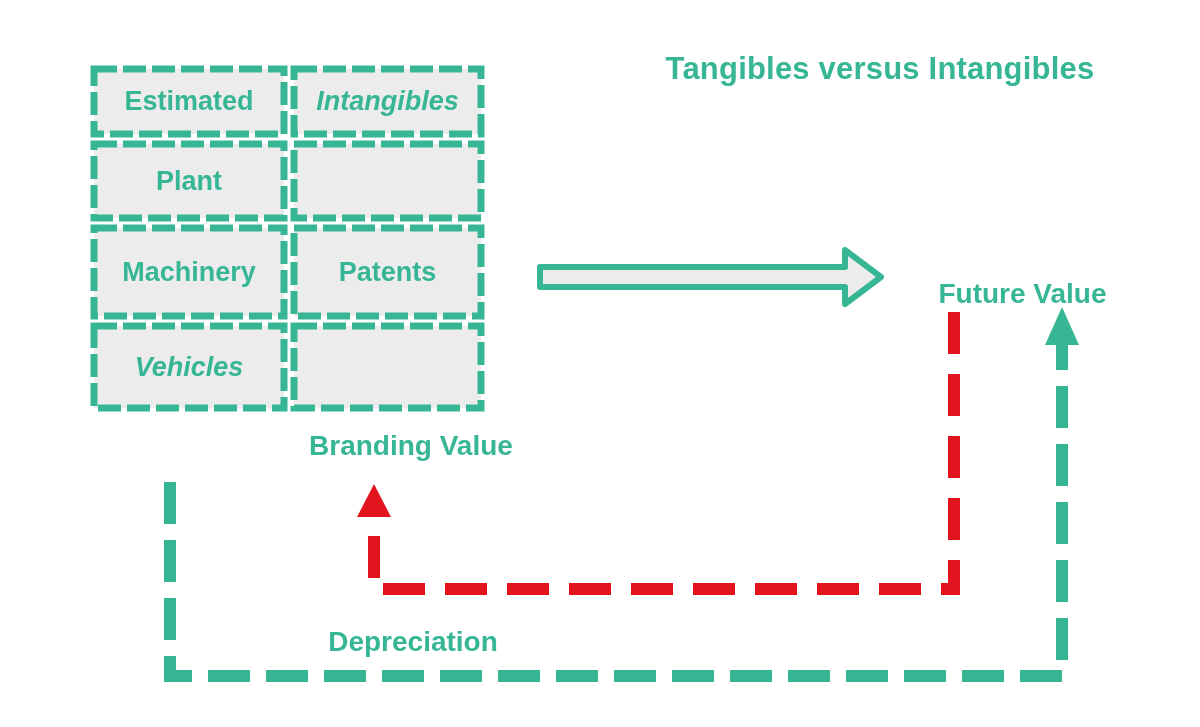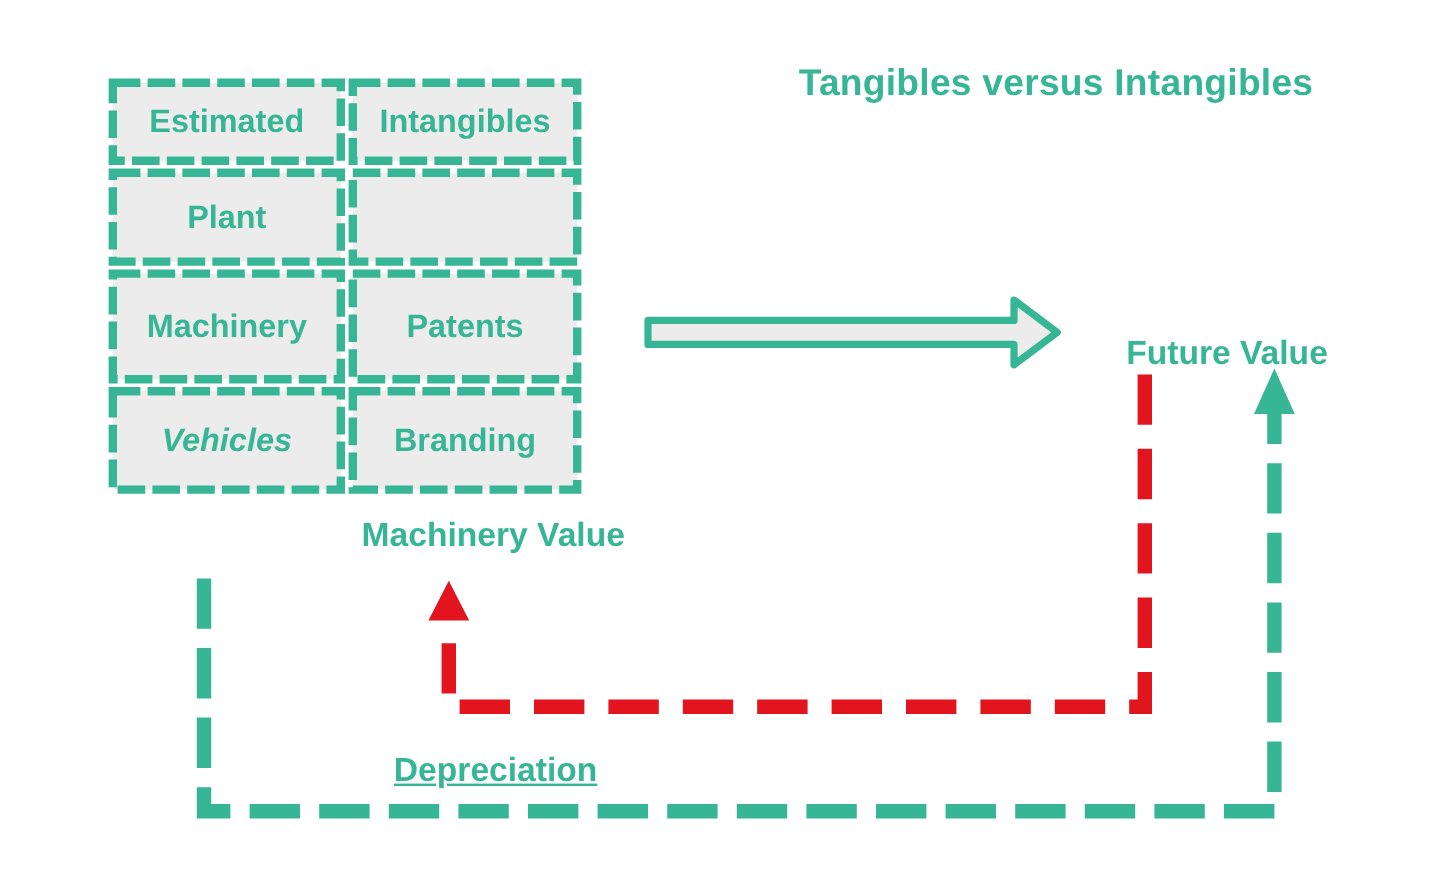--- a/index.html
+++ b/index.html
@@ -69,24 +69,23 @@
     <path class="flow-path flow-red" d="M954,312 L954,589 L374,589 L374,516"></path>
     <polygon class="head-red" points="357,517 391,517 374,484"></polygon>
 
     <path class="flow-path flow-green" d="M170,482 L170,676 L1062,676 L1062,344"></path>
     <polygon class="head-green" points="1045,345 1079,345 1062,307"></polygon>
   </svg>
 
   <div class="txt title-txt" style="left:600px;top:48px;width:560px;height:42px;">Tangibles versus Intangibles</div>
 
   <div class="txt cell-label" style="left:90px;top:65px;width:198px;height:73px;">Estimated</div>
-  <div class="txt cell-label" style="left:290px;top:65px;width:195px;height:73px;">Intangibles</div>
+  <div class="txt cell-label" style="left:290px;top:65px;width:195px;height:73px;font-style:italic;">Intangibles</div>
   <div class="txt cell-label" style="left:90px;top:140px;width:198px;height:82px;text-align:center;">Plant</div>
   <div class="txt cell-label" style="left:90px;top:224px;width:198px;height:96px;">Machinery</div>
   <div class="txt cell-label" style="left:290px;top:224px;width:195px;height:96px;">Patents</div>
   <div class="txt cell-label" style="left:90px;top:322px;width:198px;height:90px;font-style:italic;">Vehicles</div>
-  <div class="txt cell-label" style="left:290px;top:322px;width:195px;height:90px;">Branding</div>
 
-  <div class="txt side-label" style="left:288px;top:428px;width:246px;height:36px;">Machinery Value</div>
+  <div class="txt side-label" style="left:288px;top:428px;width:246px;height:36px;">Branding Value</div>
   <div class="txt side-label" style="left:930px;top:276px;width:185px;height:36px;">Future Value</div>
-  <div class="txt side-label" style="left:313px;top:624px;width:200px;height:36px;text-decoration:underline;">Depreciation</div>
+  <div class="txt side-label" style="left:313px;top:624px;width:200px;height:36px;">Depreciation</div>
 
 </div>
 
 </body></html>

